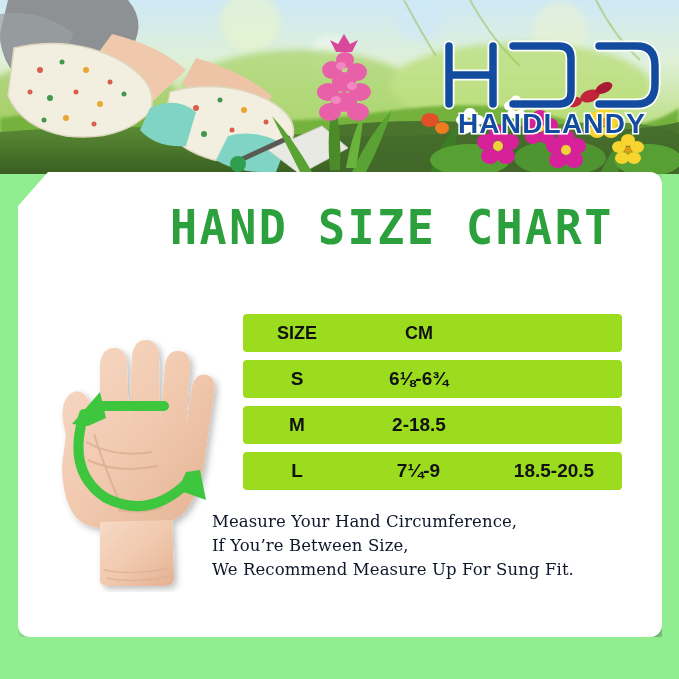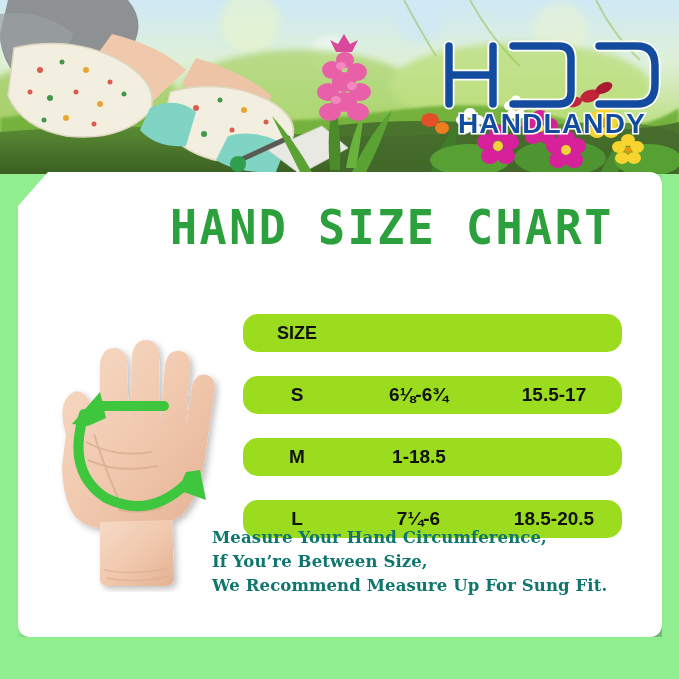--- a/index.html
+++ b/index.html
@@ -65,42 +65,42 @@
     position:absolute;left:22px;top:322px;width:200px;height:270px;
   }
   #hand svg{display:block;width:200px;height:270px;}
 
   
   #table{
     position:absolute;left:243px;top:314px;width:379px;
   }
   .trow{
     display:flex;align-items:center;
-    height:38px;margin-bottom:24px;
+    height:38px;margin-bottom:8px;
     background:#9bdd1e;
-    border-radius:15px;
+    border-radius:4px;
   }
   .trow .c{
     text-align:center;
     color:#111111;
     font-size:19px;
     font-weight:bold;
     font-family:"Liberation Sans",sans-serif;
   }
   .c-size{width:108px;}
   .c-in{width:135px;}
   .c-cm{width:136px;}
   .trow.head .c{font-size:18px;}
 
   
   #note{
-    position:absolute;left:212px;top:526px;width:420px;
-    color:#0f766e;
+    position:absolute;left:212px;top:510px;width:420px;
+    color:#0f172a;
     font-family:"DejaVu Serif","Liberation Serif",serif;
-    font-weight:bold;
+    font-weight:normal;
     font-size:16.5px;
     line-height:24px;
     letter-spacing:.1px;
   }
   #note div{white-space:nowrap;}
 </style>
 </head>
 <body>
 
 <div id="page"></div>
@@ -391,36 +391,36 @@
       <path d="M50 102 L78 70 L84 96 L66 104 Z"></path>
       <path d="M178 148 L184 178 L156 168 L164 150 Z"></path>
     </g>
   </svg>
 </div>
 
 <div id="table">
 
   <div class="trow head">
     <div class="c c-size">SIZE</div>
+    <div class="c c-cm">CM</div>
   </div>
 
   <div class="trow">
     <div class="c c-size">S</div>
     <div class="c c-in">6⅛-6¾</div>
-    <div class="c c-cm">15.5-17</div>
   </div>
 
   <div class="trow">
     <div class="c c-size">M</div>
-    <div class="c c-cm">1-18.5</div>
+    <div class="c c-cm">2-18.5</div>
   </div>
 
   <div class="trow">
     <div class="c c-size">L</div>
-    <div class="c c-in">7¼-6</div>
+    <div class="c c-in">7¼-9</div>
     <div class="c c-cm">18.5-20.5</div>
   </div>
 
 </div>
 
 <div id="note">
   <div>Measure Your Hand Circumference,</div>
   <div>If You’re Between Size,</div>
   <div>We Recommend Measure Up For Sung Fit.</div>
 </div>

